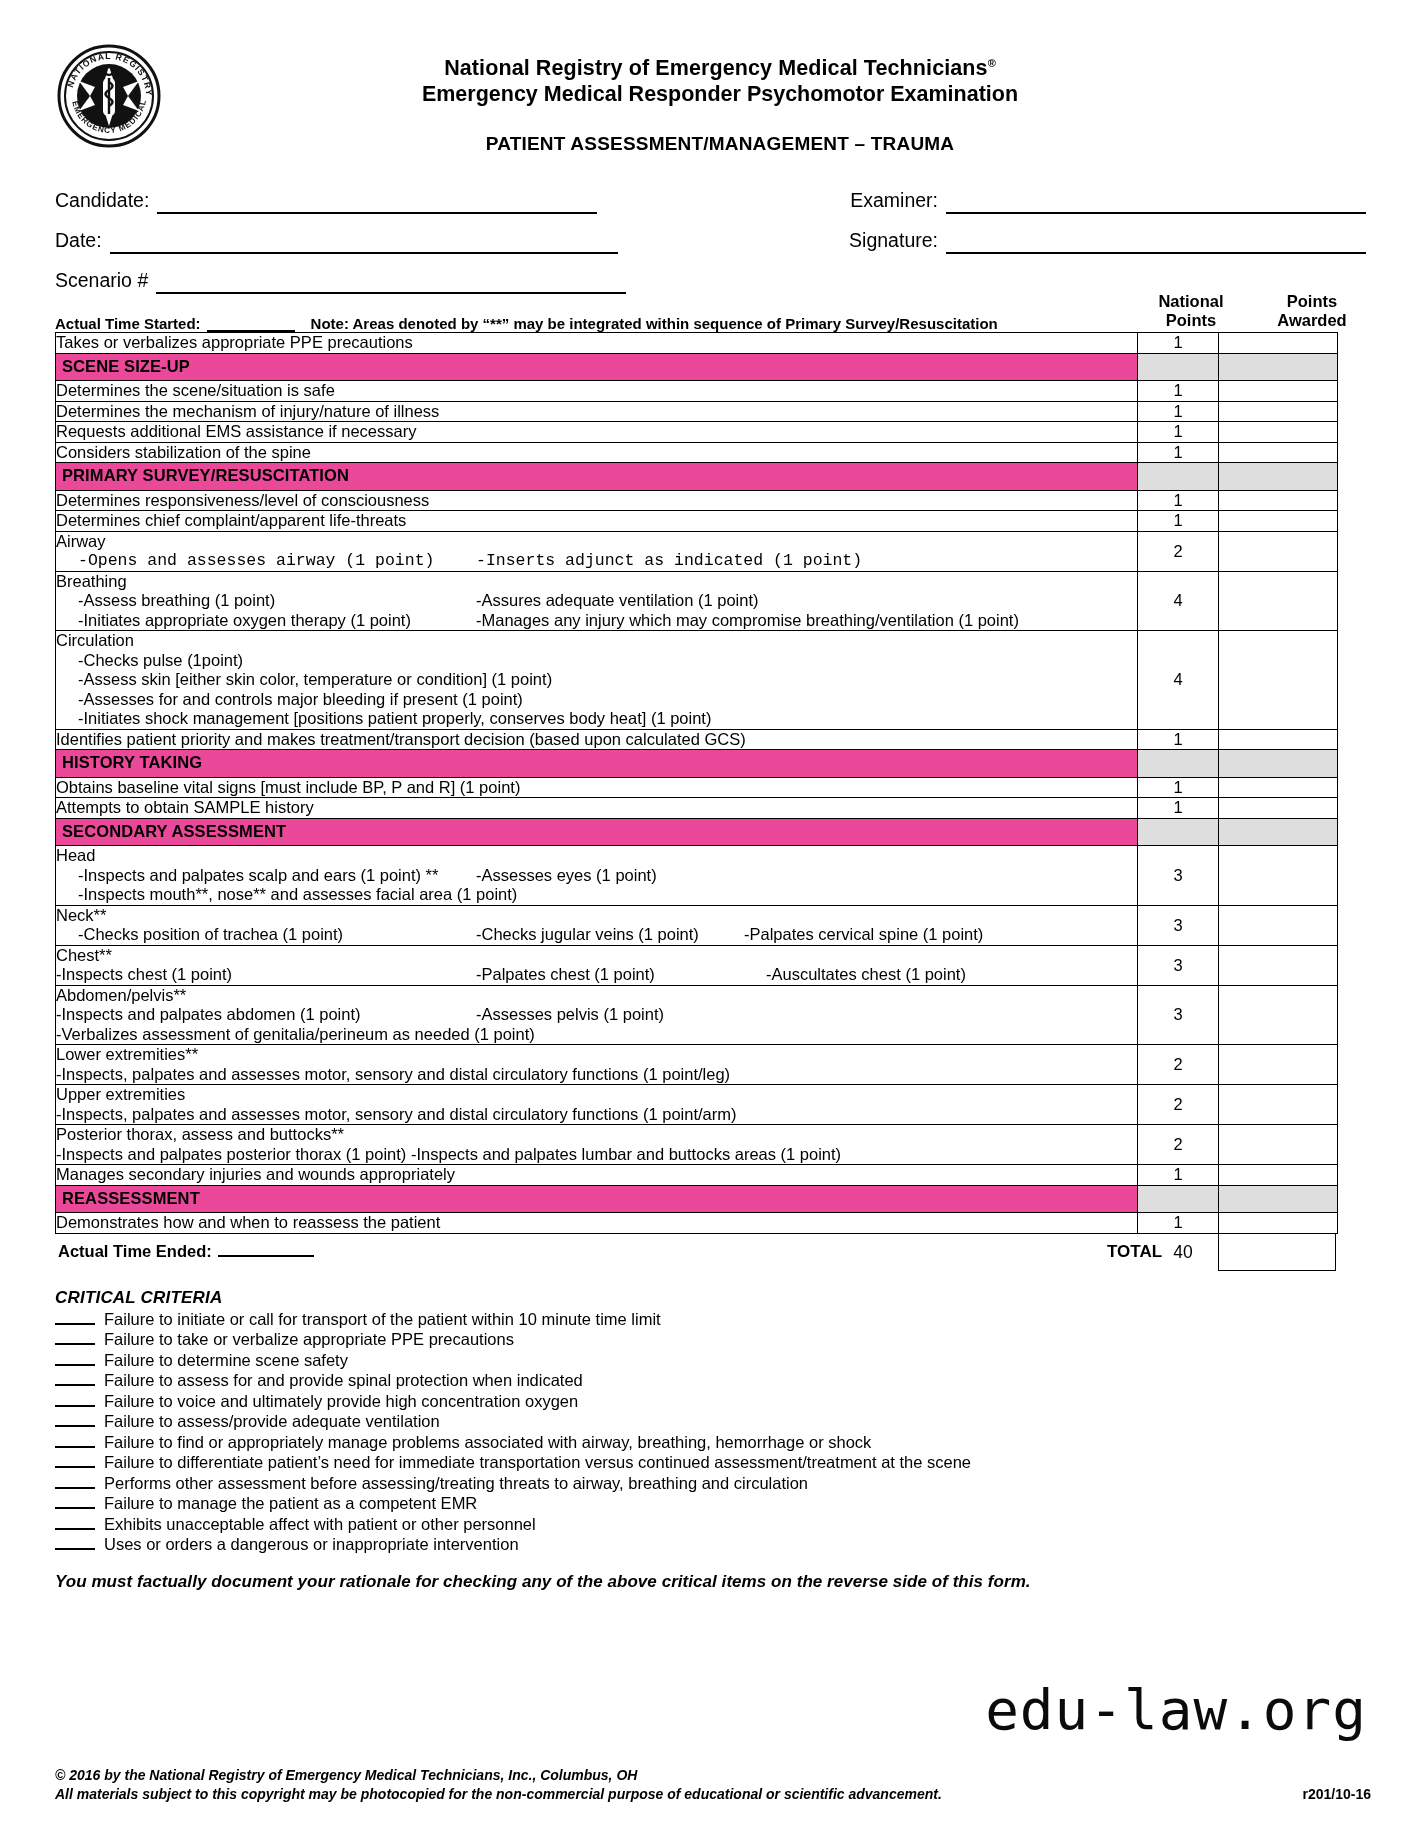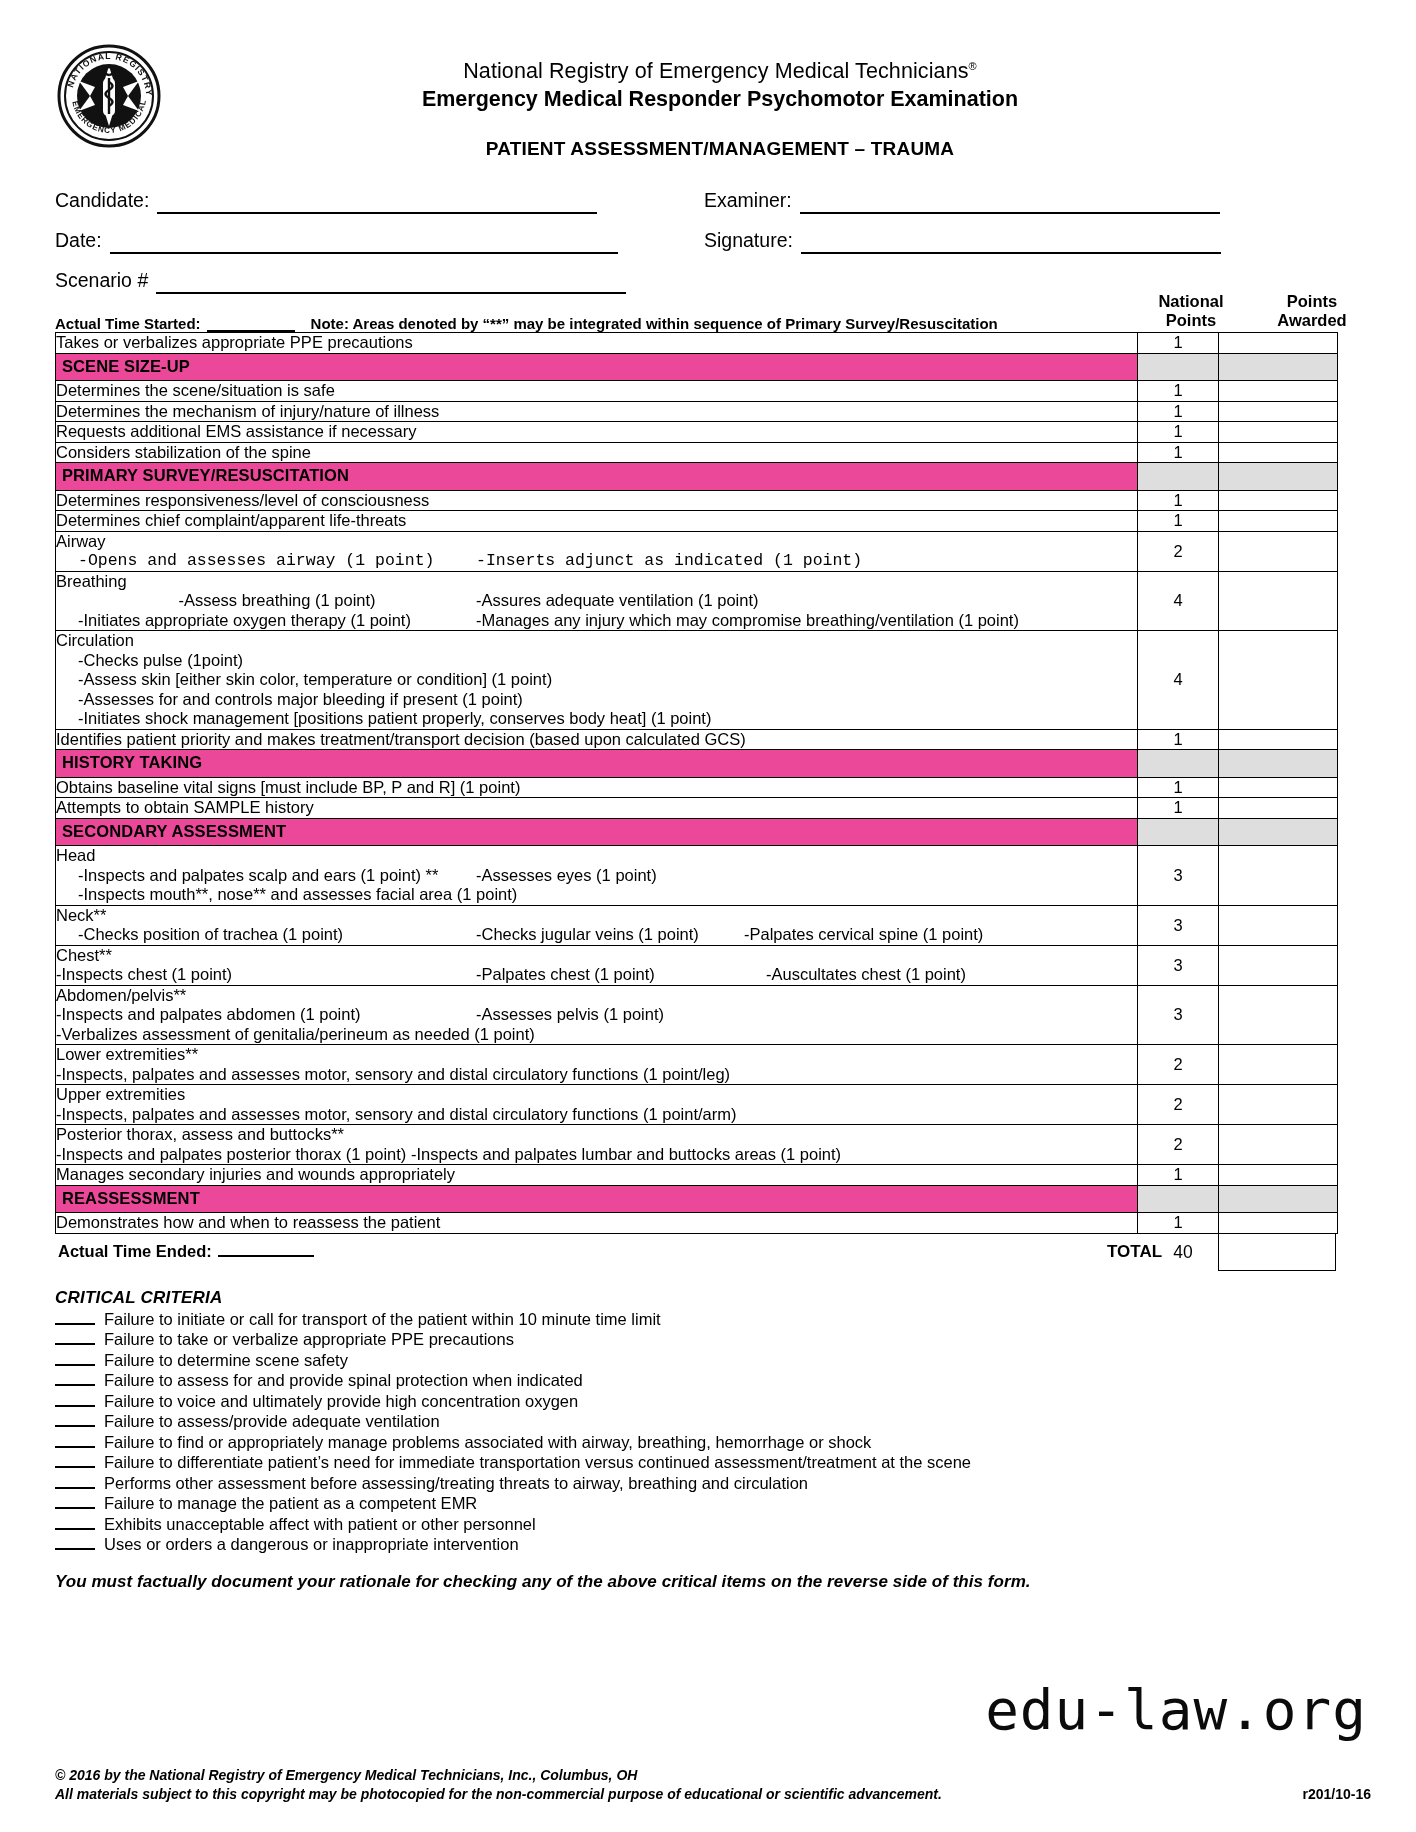--- a/index.html
+++ b/index.html
@@ -38,23 +38,23 @@
   }
   .title-block {
     position: absolute;
     left: 200px;
     top: 52px;
     width: 1040px;
     text-align: center;
   }
   .title-line1 {
     font-size: 21.5px;
-    font-weight: normal;
+    font-weight: bold;
     letter-spacing: 0.1px;
-    line-height: 28px;
+    line-height: 23px;
     white-space: nowrap;
   }
   .title-line1 sup {
     font-size: 11px;
     vertical-align: super;
   }
   .title-line2 {
     font-size: 21.5px;
     font-weight: bold;
     line-height: 29px;
@@ -94,21 +94,21 @@
     border-bottom: 2px solid #000;
     height: 22px;
     margin-left: 8px;
   }
   .f-candidate { width: 440px; }
   .f-examiner  { width: 420px; }
   .f-date      { width: 508px; }
   .f-signature { width: 420px; }
   .f-scenario  { width: 470px; }
   .col-left  { width: 605px; }
-  .col-right { flex: 1; }
+  .col-right { flex: 1; justify-content: flex-end; }
 
   
   .noteline {
     position: relative;
     padding: 0 0 0 55px;
     height: 40px;
     display: flex;
     align-items: flex-end;
   }
   .note-strong {
@@ -430,21 +430,21 @@
           <td class="c-item">
             <div>Airway</div>
             <div style="padding-left: 22px; font-family: Liberation Mono, monospace;"><span style="display: inline-block; width: 398px;">-Opens and assesses airway (1 point)</span><span>-Inserts adjunct as indicated (1 point)</span></div>
           </td>
           <td class="c-pts">2</td>
           <td class="c-awd"></td>
         </tr>
         <tr>
           <td class="c-item">
             <div>Breathing</div>
-            <div style="padding-left: 22px;"><span style="display: inline-block; width: 398px; text-align: center;">-Assess breathing (1 point)</span><span>-Assures adequate ventilation (1 point)</span></div>
+            <div style="padding-left: 22px;"><span style="display: inline-block; width: 398px;">-Assess breathing (1 point)</span><span>-Assures adequate ventilation (1 point)</span></div>
             <div style="padding-left: 22px;"><span style="display: inline-block; width: 398px;">-Initiates appropriate oxygen therapy (1 point)</span><span>-Manages any injury which may compromise breathing/ventilation (1 point)</span></div>
           </td>
           <td class="c-pts">4</td>
           <td class="c-awd"></td>
         </tr>
         <tr>
           <td class="c-item">
             <div>Circulation</div>
             <div style="padding-left: 22px;"><span>-Checks pulse (1point)</span></div>
             <div style="padding-left: 22px;"><span>-Assess skin [either skin color, temperature or condition] (1 point)</span></div>

